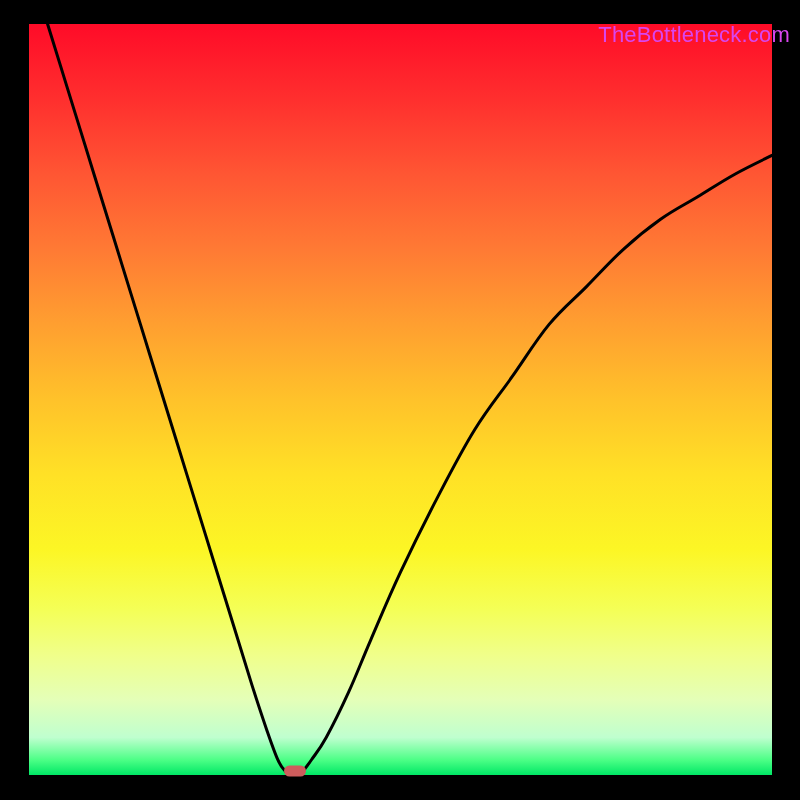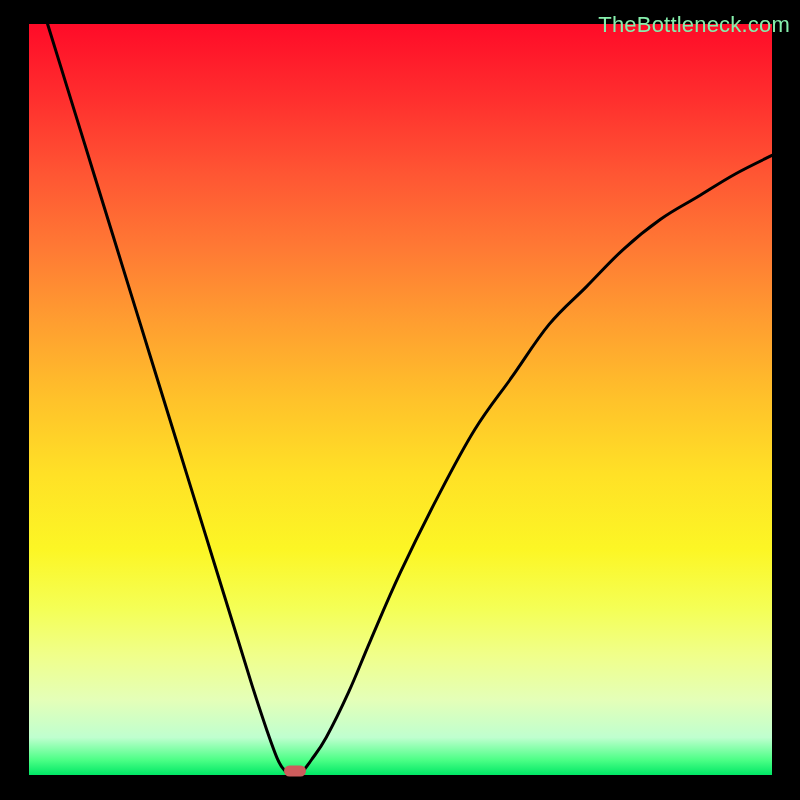--- a/index.html
+++ b/index.html
@@ -36,23 +36,23 @@
       #f4ff57 78%,
       #f0ff8a 84%,
       #e4ffb8 90%,
       #bfffcf 95%,
       #4cff86 98%,
       #00e765 100%
     );
   }
   .watermark {
     position: absolute;
-    top: 12px;
+    top: 22px;
     right: 10px;
-    color: #86efac;
+    color: #d946ef;
     font-size: 22px;
     letter-spacing: 0.2px;
     font-weight: 400;
     user-select: none;
   }
   svg.curve {
     position: absolute;
     left: 0;
     top: 0;
     width: 743px;

